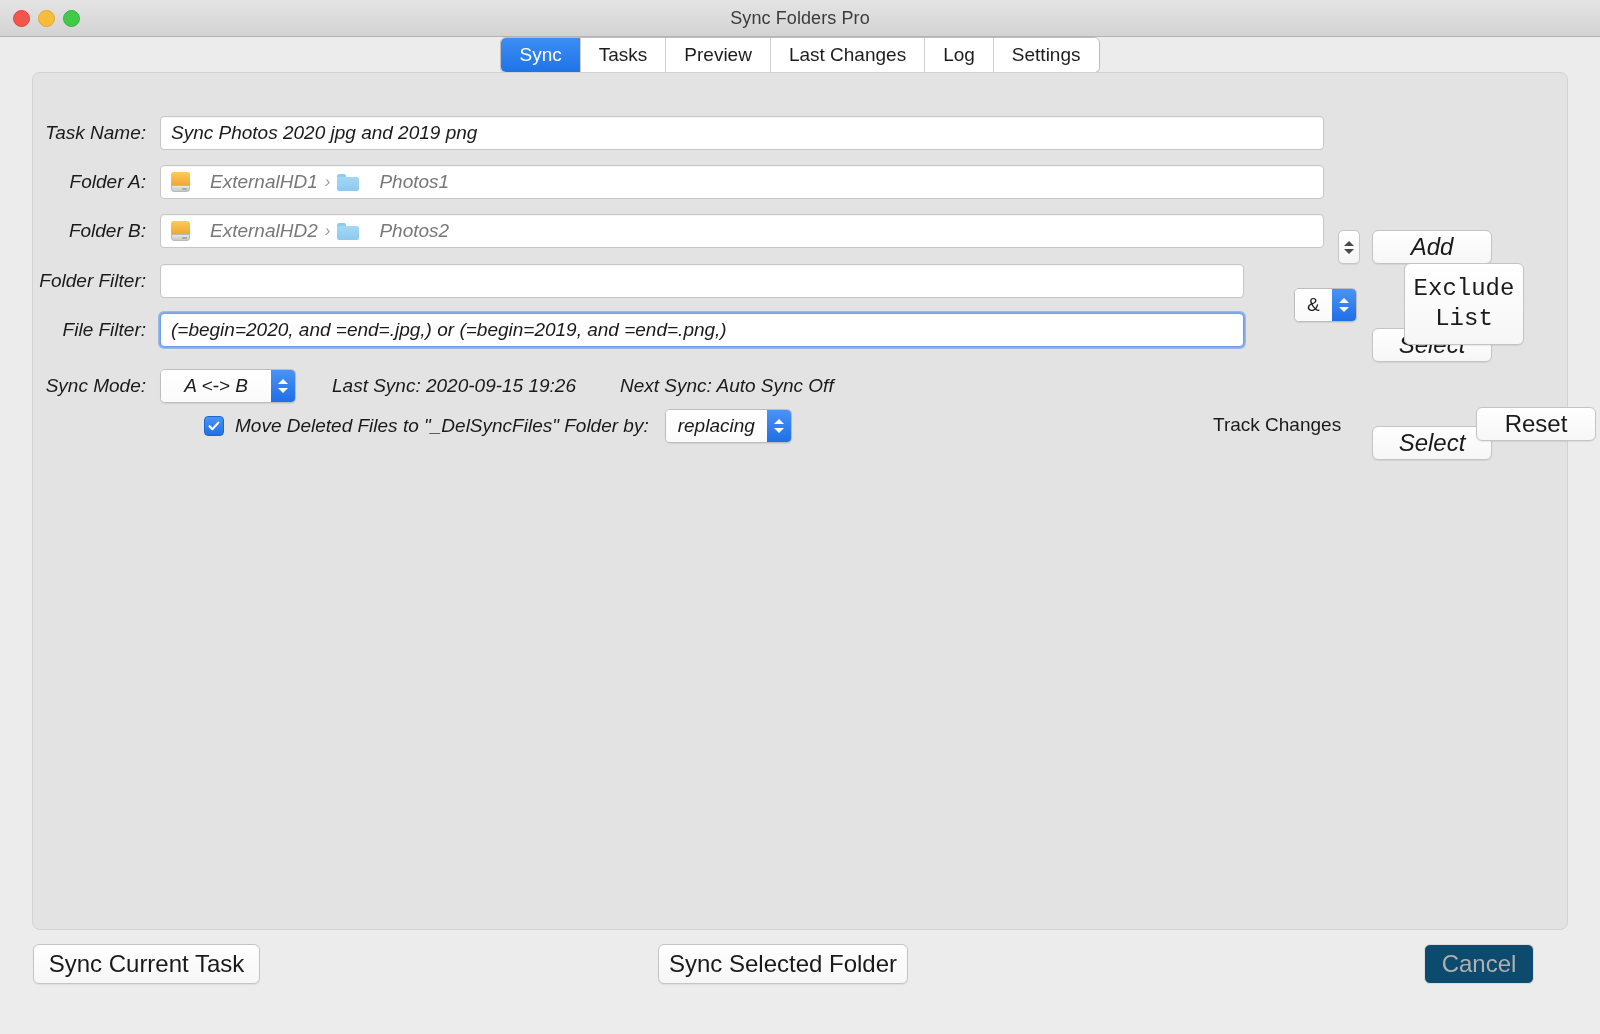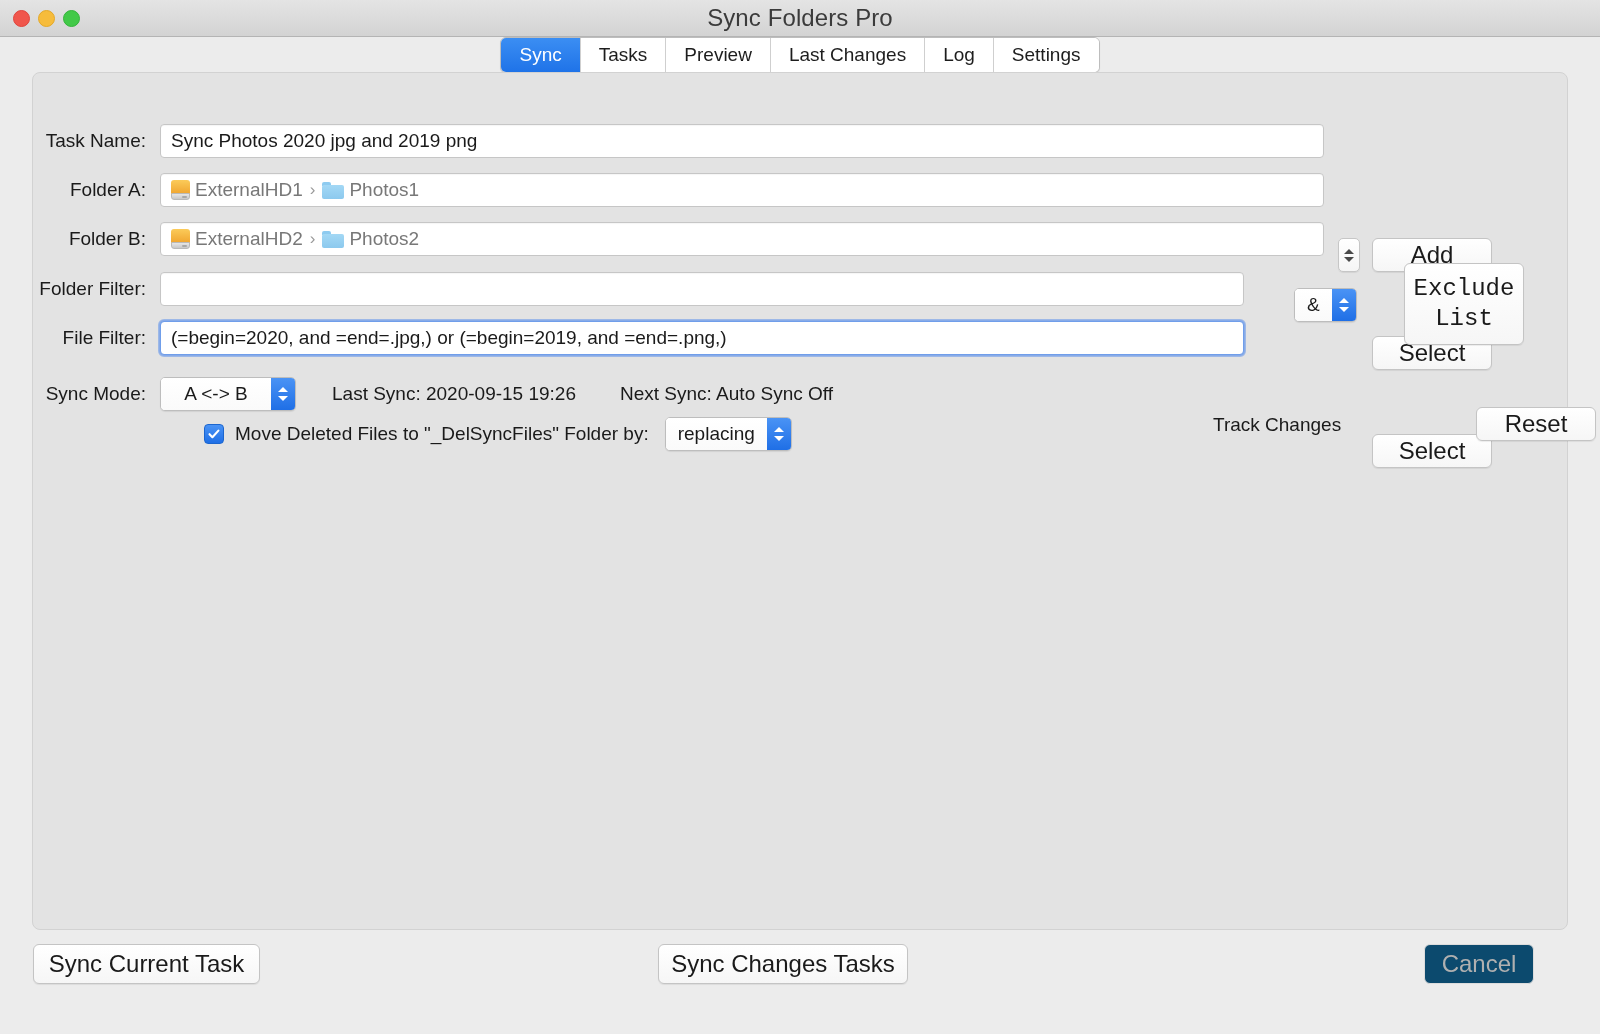--- a/index.html
+++ b/index.html
@@ -38,21 +38,21 @@
     height: 15px;
     border-radius: 50%;
     display: block;
   }
   .light.red    { background: #f0564c; border: 1px solid #e0443c; }
   .light.yellow { background: #f6bc3c; border: 1px solid #e4a828; }
   .light.green  { background: #42c948; border: 1px solid #34b43a; }
   .window-title {
     width: 100%;
     text-align: center;
-    font-size: 24px;
+    font-size: 18px;
     color: #3b3b3b;
     letter-spacing: 0.1px;
   }
 
   
   .tabbar-wrap {
     height: 56px;
     display: flex;
     align-items: flex-start;
     justify-content: center;
@@ -94,22 +94,23 @@
     background: #e3e3e3;
     border: 1px solid #d2d2d2;
     border-radius: 8px;
     box-sizing: border-box;
   }
 
   .row {
     display: flex;
     align-items: center;
     height: 38px;
-    margin-top: 8px;
+    margin-top: 0;
     position: relative;
+    font-style: italic;
   }
 
   .label {
     width: 160px;
     text-align: right;
     padding-right: 14px;
     font-size: 19px;
     color: #1a1a1a;
     box-sizing: border-box;
     white-space: nowrap;
@@ -138,21 +139,21 @@
     box-shadow: 0 0 0 1px rgba(90,140,230,0.35);
   }
 
   .path-crumbs {
     display: flex;
     align-items: center;
     gap: 7px;
     color: #787878;
     font-size: 19px;
   }
-  .crumb { display: flex; align-items: center; gap: 5px; text-align: center; }
+  .crumb { display: flex; align-items: center; gap: 20px; text-align: center; }
   .sep { color: #9a9a9a; font-size: 17px; }
 
   
   .icon-drive {
     width: 19px;
     height: 20px;
     position: relative;
     display: inline-block;
     flex: none;
   }
@@ -466,15 +467,15 @@
       <span class="chev down w"></span>
     </span>
   </span>
 </div>
 
 <span class="plain-text" style="position:absolute; left:1213px; top:414px;">Track Changes</span>
 <div class="btn" style="position:absolute; left:1476px; top:407px; width:120px; height:34px;">Reset</div>
 
 <div class="bottombar">
   <div class="btn" style="left:33px; top:2px; width:227px;">Sync Current Task</div>
-  <div class="btn" style="left:658px; top:2px; width:250px;">Sync Changes Tasks</div>
+  <div class="btn" style="left:658px; top:2px; width:250px;">Sync Selected Folder</div>
   <div class="btn disabled" style="left:1424px; top:2px; width:110px;">Cancel</div>
 </div>
 
 </body></html>

